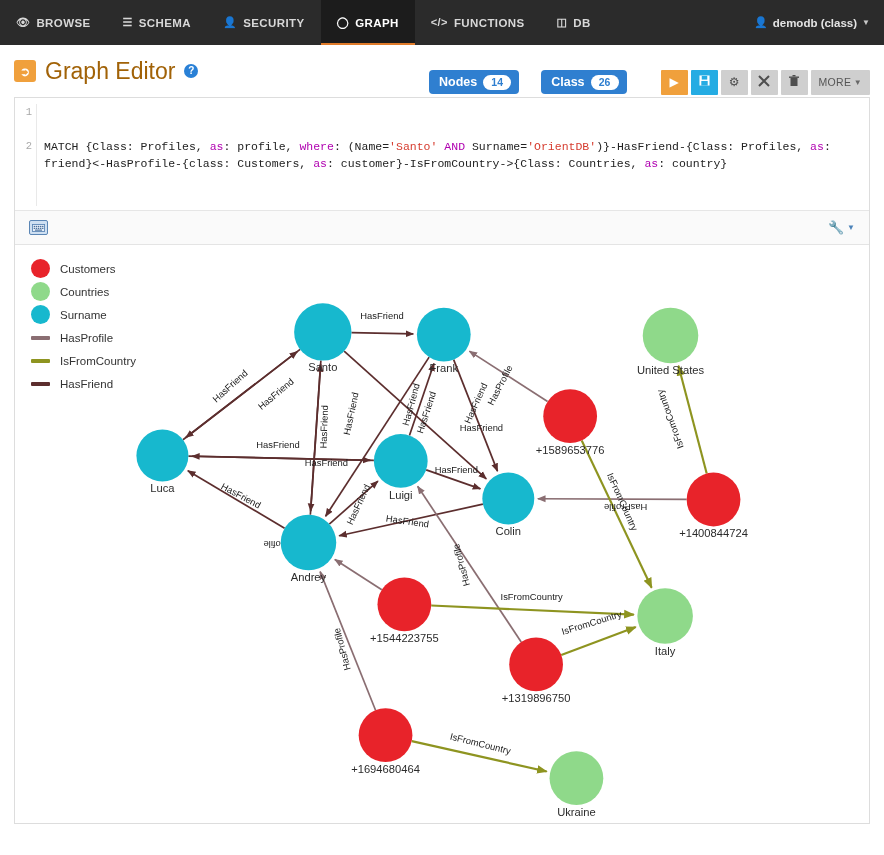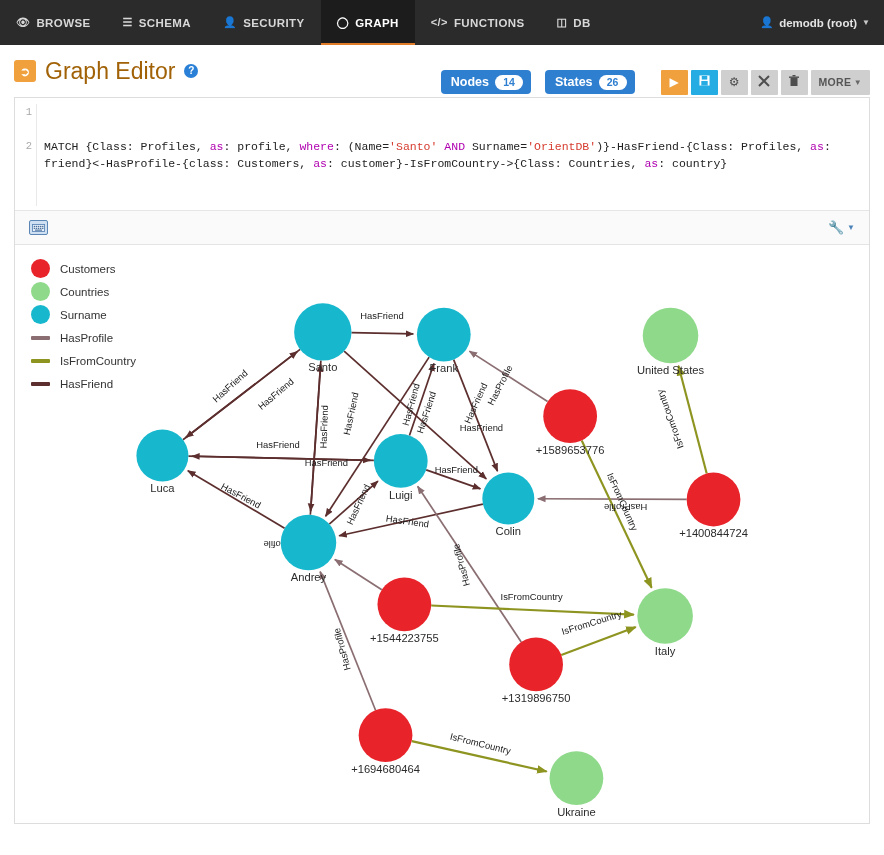--- a/index.html
+++ b/index.html
@@ -45,40 +45,40 @@
     color:#fff;display:flex;align-items:center;justify-content:center;
     font-size:13px;line-height:1;
   }
   .page-title{font-size:23px;color:#a16207;font-weight:normal;}
   .help-dot{
     width:14px;height:14px;border-radius:50%;background:#2980d6;color:#fff;
     font-size:10px;font-weight:bold;display:flex;align-items:center;
     justify-content:center;line-height:1;cursor:pointer;
   }
   .head-spacer{flex:1;}
-  .head-right{display:flex;align-items:center;gap:14px;margin-top:22px;}
+  .head-right{display:flex;align-items:center;gap:22px;margin-top:22px;}
 
   .pill{
     background:#2f7fd0;color:#fff;border-radius:4px;height:24px;
     display:flex;align-items:center;gap:6px;padding:0 8px 0 10px;
     font-size:12.5px;font-weight:bold;cursor:pointer;
   }
   .pill .cnt{
     background:#fff;color:#2f7fd0;border-radius:9px;min-width:20px;height:15px;
     display:flex;align-items:center;justify-content:center;font-size:10.5px;
     padding:0 4px;font-weight:bold;
   }
   .btn-group{display:flex;gap:3px;margin-left:12px;}
   .tbtn{
     width:27px;height:25px;display:flex;align-items:center;justify-content:center;
     background:#cfcfcf;color:#4e4e4e;font-size:12px;cursor:pointer;border-radius:1px;
   }
   .tbtn.play{background:#f0a03c;color:#fff;}
   .tbtn.save{background:#25ace3;color:#fff;}
-  .tbtn.more{width:auto;padding:0 8px;font-size:10.5px;font-weight:bold;color:#555;letter-spacing:.3px;}
+  .tbtn.more{width:auto;padding:0 8px;font-size:10.5px;font-weight:normal;color:#555;letter-spacing:.3px;}
 
   
   .panel{
     margin:0 14px;border:1px solid #dddddd;background:#fff;
     height:727px;box-sizing:border-box;display:flex;flex-direction:column;
   }
   .code-area{
     display:flex;background:#ffffff;padding:6px 0 4px 0;
     border-bottom:1px solid #e6e6e6;
   }
@@ -155,39 +155,39 @@
       <span>FUNCTIONS</span>
     </div>
     <div class="nav-item">
       <span class="nav-ico">◫</span>
       <span>DB</span>
     </div>
   </div>
   <div class="nav-spacer"></div>
   <div class="nav-user">
     <span class="nav-ico">👤</span>
-    <span>demodb (root)</span>
+    <span>demodb (class)</span>
     <span class="caret">▼</span>
   </div>
 </div>
 
 <div class="page-head">
   <div class="title-wrap">
     <div class="title-badge">➲</div>
     <div class="page-title">Graph Editor</div>
     <div class="help-dot">?</div>
   </div>
   <div class="head-spacer"></div>
   <div class="head-right">
     <div class="pill">
       <span>Nodes</span>
       <span class="cnt">14</span>
     </div>
     <div class="pill">
-      <span>States</span>
+      <span>Class</span>
       <span class="cnt">26</span>
     </div>
     <div class="btn-group">
       <div class="tbtn play">
         <span>▶</span>
       </div>
       <div class="tbtn save">
         <span>
           <svg width="11" height="11" viewBox="0 0 12 12" aria-hidden="true">
             <rect x="0.5" y="0.5" width="11" height="11" fill="#fff"></rect>

